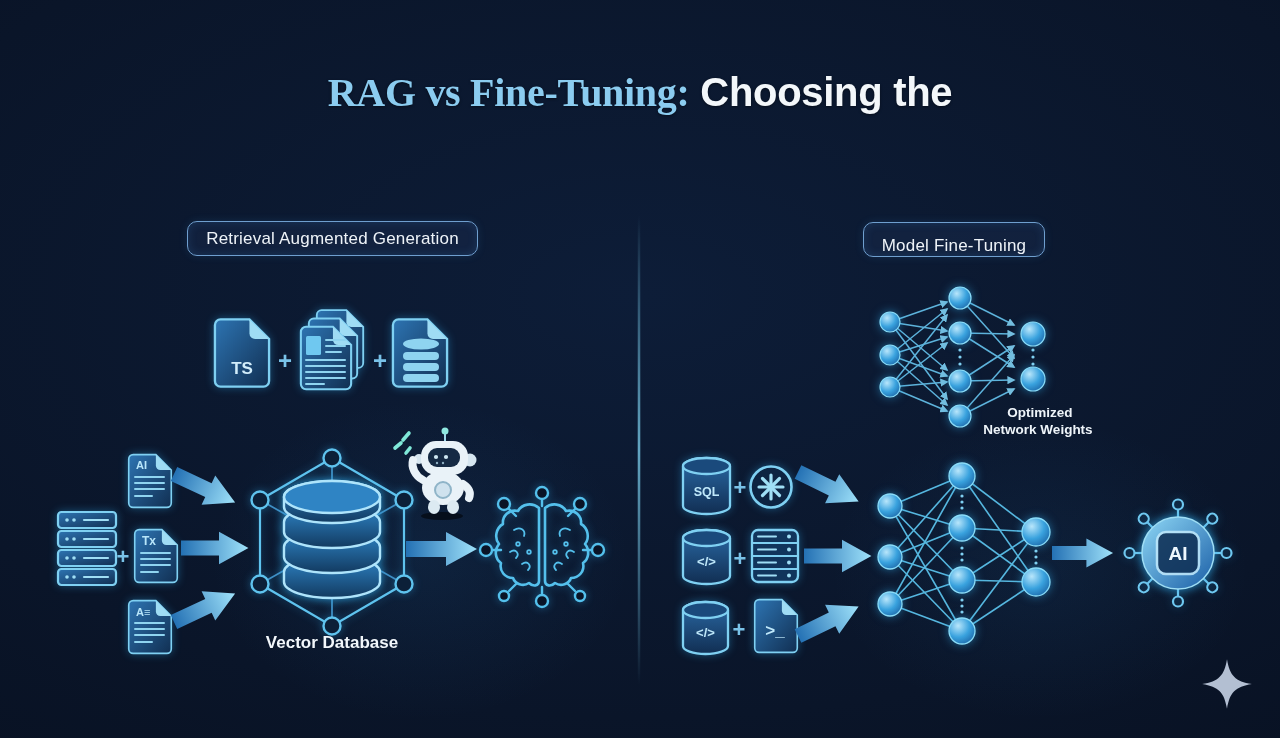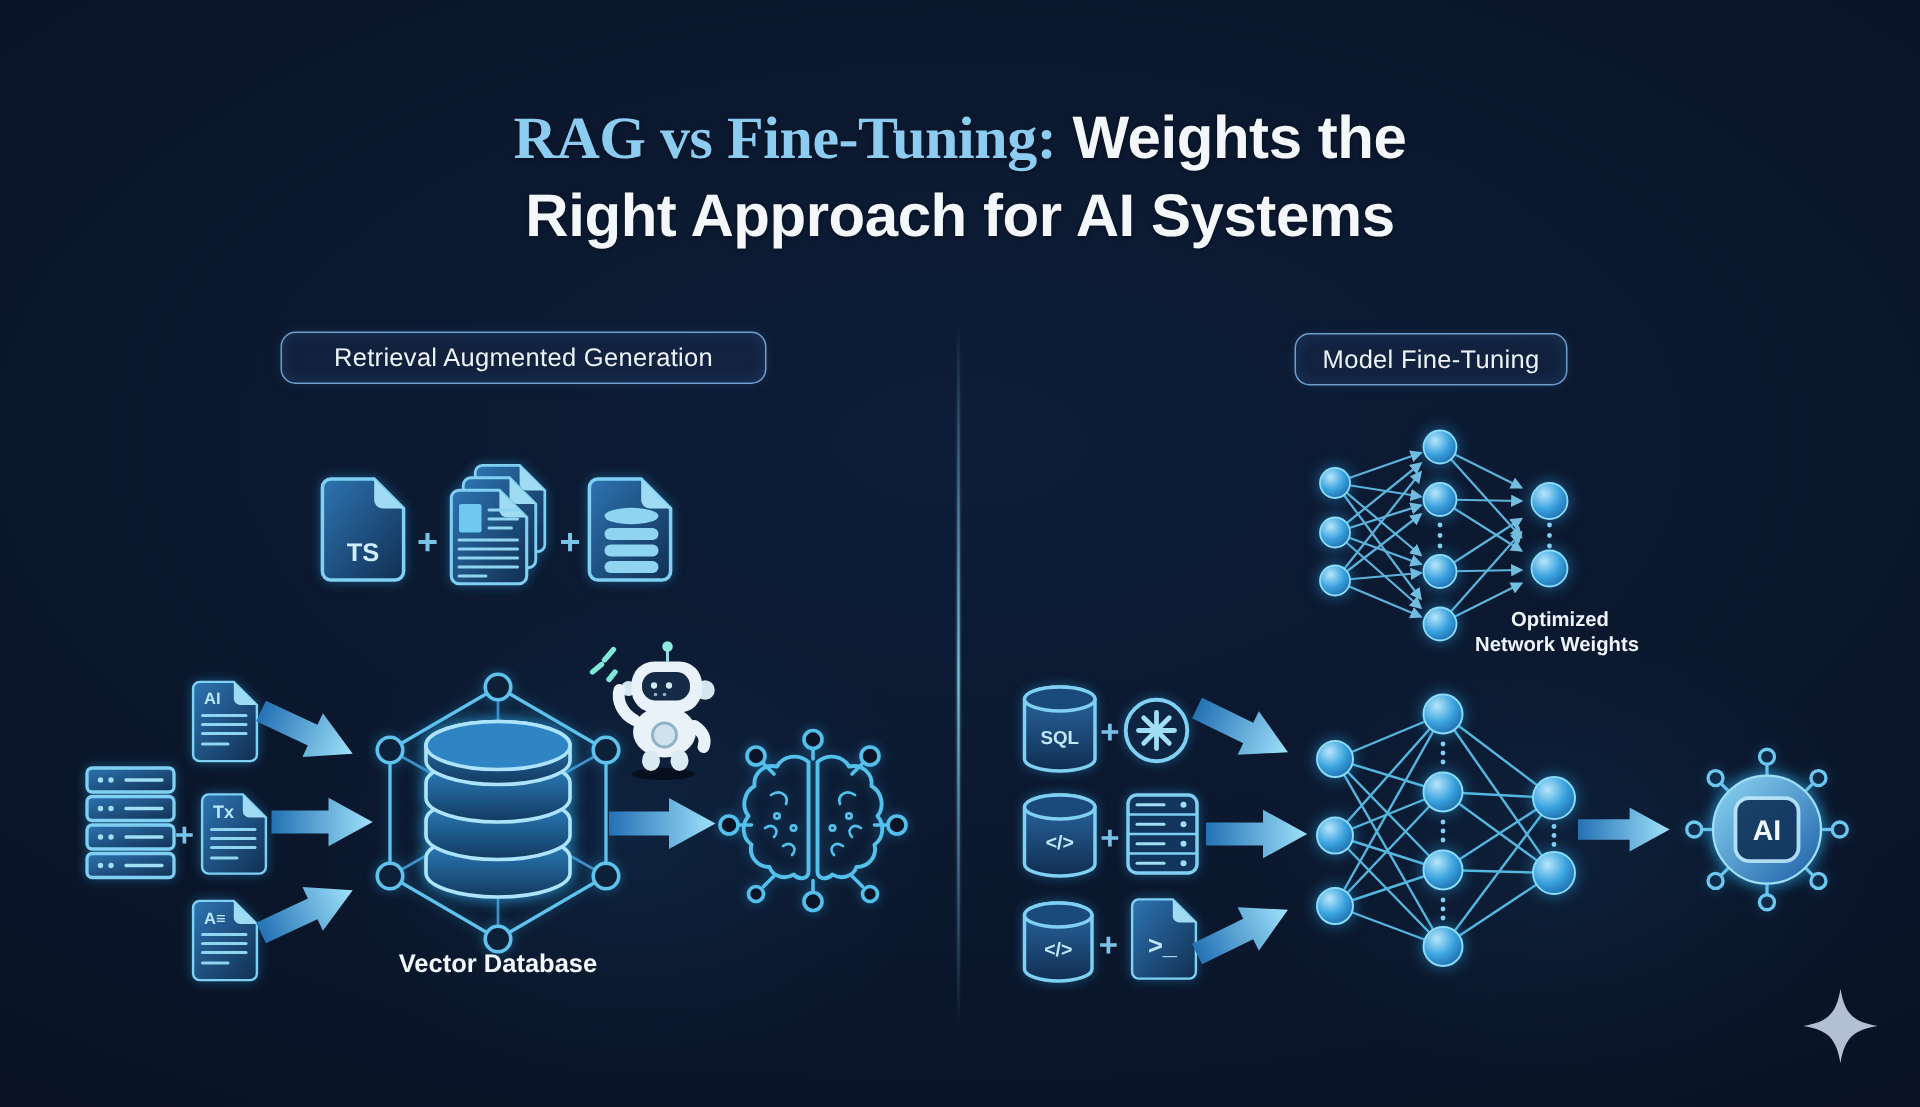--- a/index.html
+++ b/index.html
@@ -15,39 +15,38 @@
     font-size:40px;font-weight:700;line-height:52px;letter-spacing:-.3px;
     color:#f3f7fa;text-shadow:0 1px 3px rgba(0,0,0,.45);
   }
   .title .hl{color:#8bccf0;font-family:Liberation Serif, serif;}
   .pill{
     box-sizing:border-box;height:35px;border:1.5px solid #6f9fcf;border-radius:10px;
     background:rgba(28,48,84,.38);display:flex;align-items:center;justify-content:center;
     color:#eef3f8;font-size:17px;font-weight:400;letter-spacing:.2px;
     box-shadow:0 0 10px rgba(70,150,220,.18) inset, 0 0 8px rgba(70,150,220,.15);
   }
-  .pill-left{left:187px;top:221px;width:324px;}
-  .pill-right{left:863px;top:222px;width:182px;}
+  .pill-left{left:187px;top:221px;width:291px;}
+  .pill-right{left:863px;top:222px;width:182px;align-items:flex-end;}
   .glowA{left:210px;top:400px;width:420px;height:320px;border-radius:50%;
     background:radial-gradient(closest-side, rgba(44,130,200,.10), rgba(44,130,200,0));}
   .glowB{left:830px;top:420px;width:420px;height:300px;border-radius:50%;
     background:radial-gradient(closest-side, rgba(44,130,200,.09), rgba(44,130,200,0));}
   svg text{font-family:"Liberation Sans", sans-serif;}
   .nglow{filter:drop-shadow(0 0 5px rgba(46,170,235,.55));}
   .softglow{filter:drop-shadow(0 0 4px rgba(46,170,235,.40));}
 </style>
 </head>
 <body>
 
 <div class="abs glowA"></div>
 <div class="abs glowB"></div>
 
 <div class="abs title">
-  <span class="hl">RAG vs Fine-Tuning:</span><span> Weights the</span><br>
-  <span>Right Approach for AI Systems</span>
+  <span class="hl">RAG vs Fine-Tuning:</span><span> Choosing the</span><br>
 </div>
 
 <div class="abs pill pill-left">
   <span>Retrieval Augmented Generation</span>
 </div>
 <div class="abs pill pill-right">
   <span>Model Fine-Tuning</span>
 </div>
 
 <svg class="abs" style="left:0;top:0" width="1280" height="738" viewBox="0 0 1280 738">

